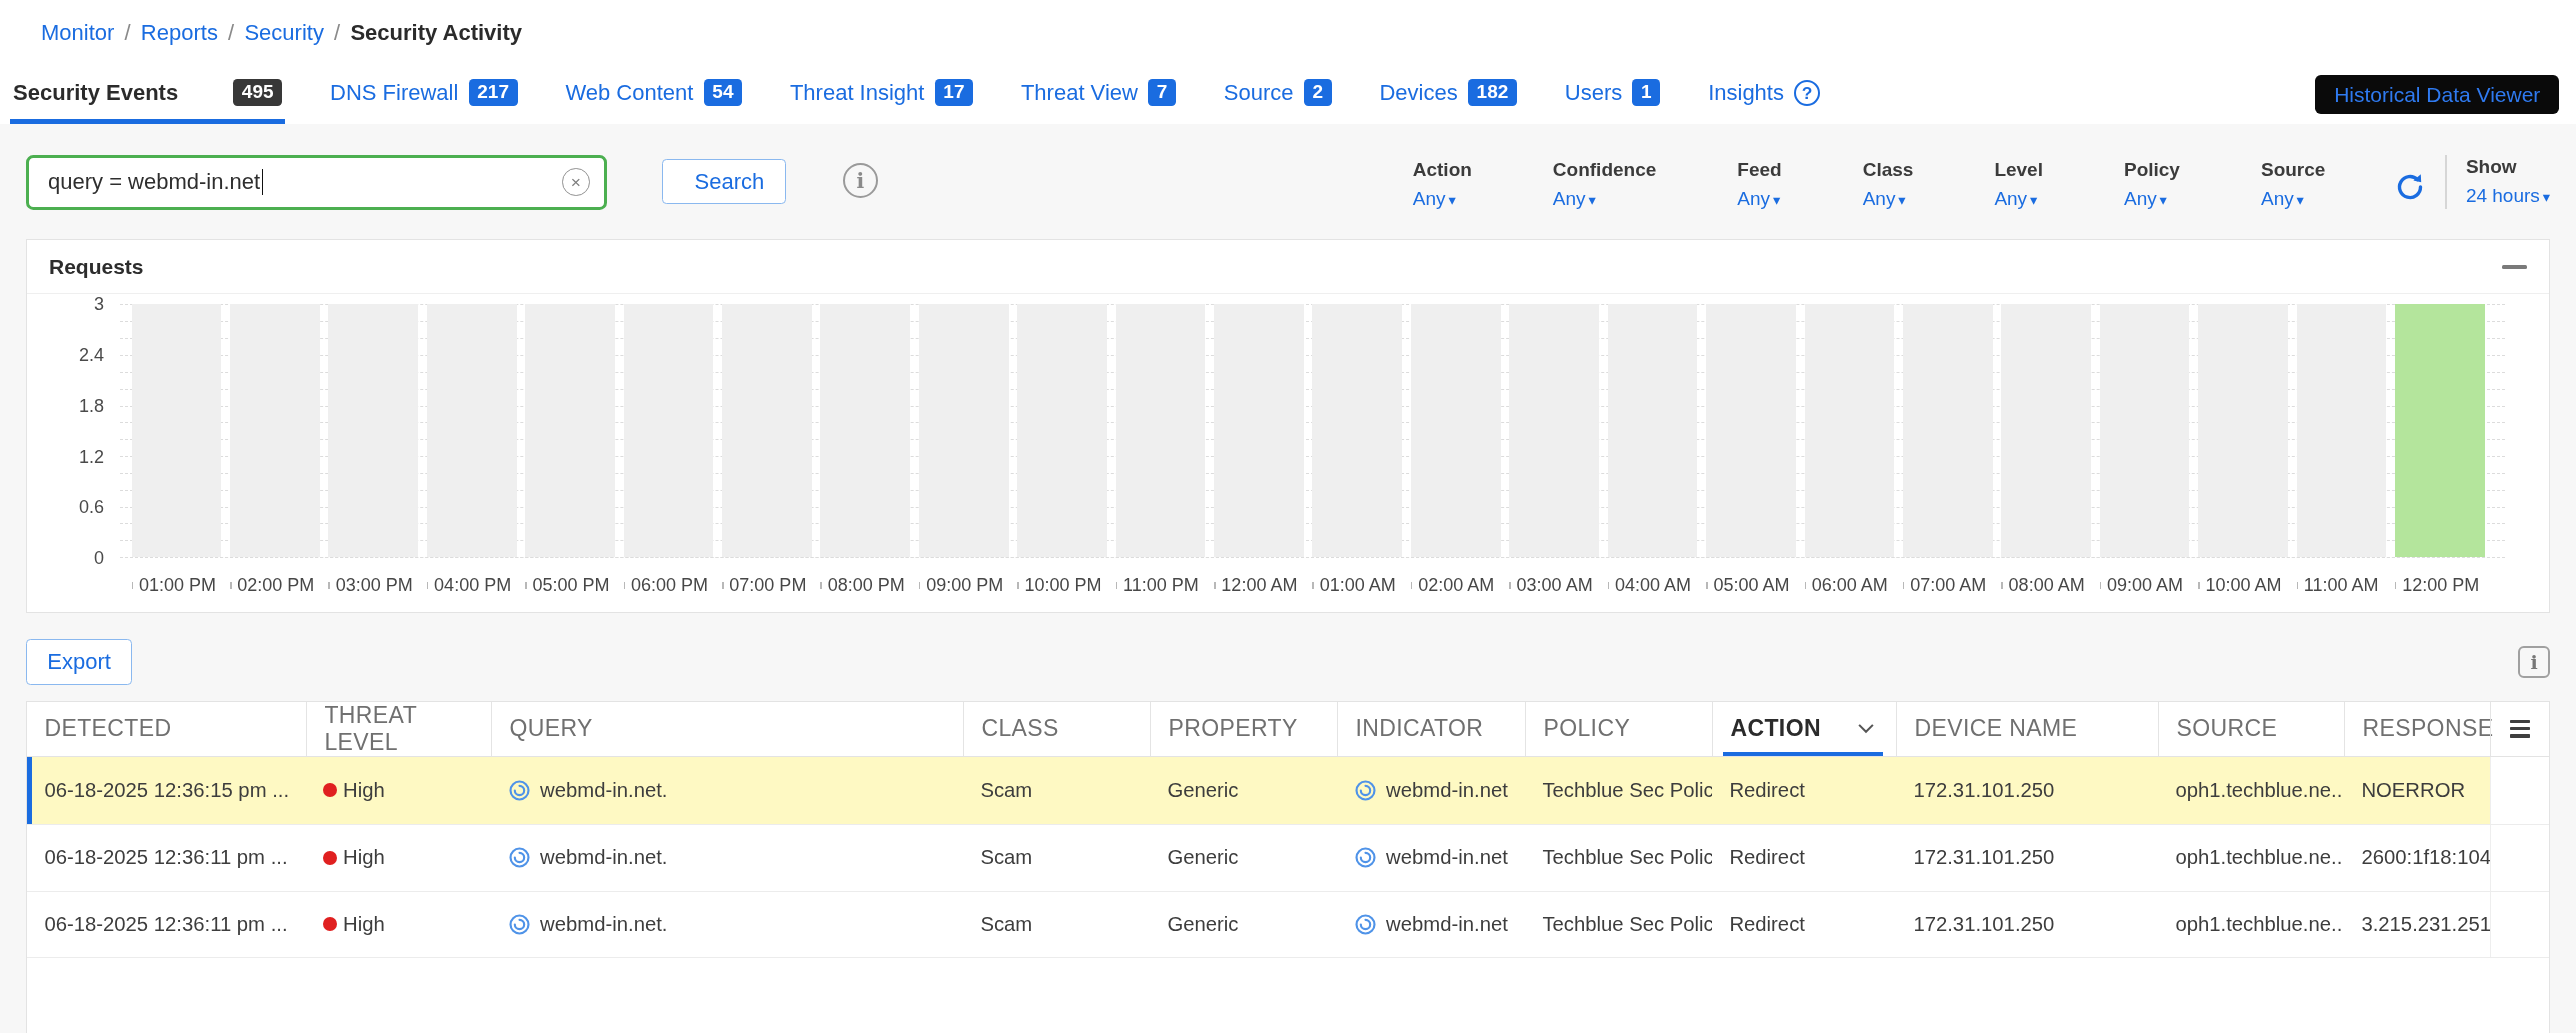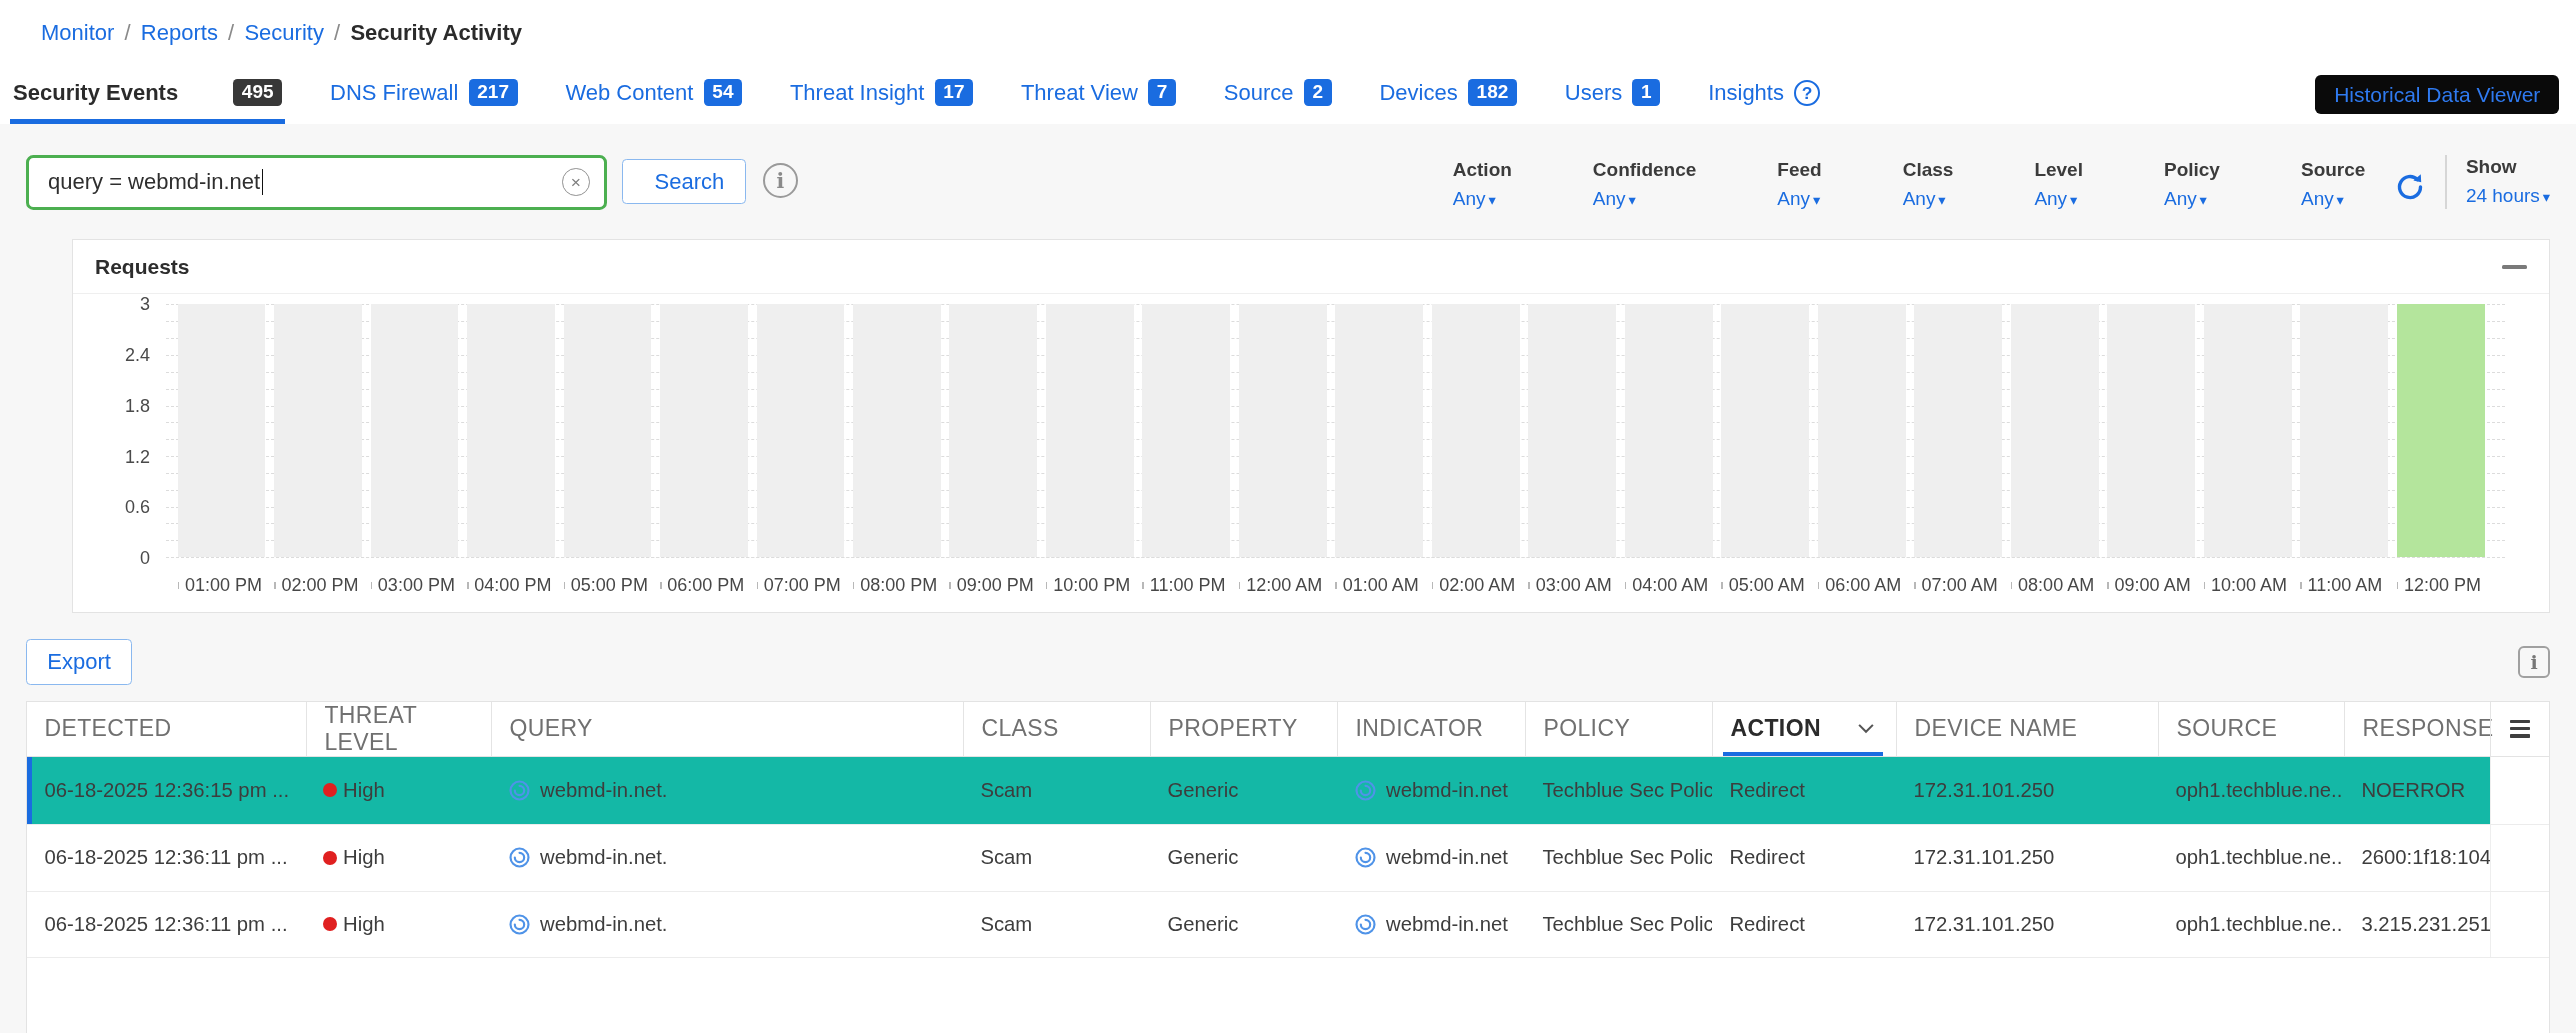--- a/index.html
+++ b/index.html
@@ -23,21 +23,21 @@
   .tab.active .badge { background: #383838; margin-left: 36px; }
   .help-circle { width: 26px; height: 26px; border: 2.2px solid #1a6ce0; border-radius: 50%;
            display: flex; align-items: center; justify-content: center; font-size: 17.4px; font-weight: bold; color: #1a6ce0; }
   .hist-btn { margin-left: auto; margin-bottom: 10.2px; background: #0a0a0a; color: #2f7af0;
            font-size: 21px; padding: 7.3px 19px; border-radius: 5.8px; border: none; cursor: pointer; }
 
   
   .content { background: #f7f7f7; height: 910px; padding: 30.5px 26px 0 26px; overflow: hidden; }
 
   
-  .search-row { display: flex; align-items: flex-start; }
+  .search-row { display: flex; align-items: flex-start; gap: 40px; }
   .search-box { width: 581px; height: 55px; background: #fff; border: 3.6px solid #4caf50;
            border-radius: 7.3px; display: flex; align-items: center; padding: 0 14.5px 0 19px; position: relative; }
   .search-text { font-size: 22px; color: #2e2e2e; white-space: nowrap; overflow: hidden; }
   .caret-bar { display: inline-block; width: 1.5px; height: 26px; background: #111; margin-left: 1.5px; vertical-align: middle; }
   .clear-icon { margin-left: auto; width: 27.6px; height: 27.6px; border: 1.5px solid #919191; border-radius: 50%;
            color: #7e7e7e; font-size: 17.4px; display: flex; align-items: center; justify-content: center; cursor: pointer; }
   .btn-outline { background: #fff; border: 1.5px solid #8ab8ef; color: #1a6ce0; font-size: 22px;
            border-radius: 4.4px; padding: 8.7px 20.3px; cursor: pointer; font-family: inherit; }
   .search-btn { margin-left: 14.5px; margin-top: 4.4px; padding-left: 32px; }
   .info-circle { margin-left: 17.4px; margin-top: 8.7px; width: 35px; height: 35px; border: 2.2px solid #9a9a9a;
@@ -48,21 +48,21 @@
   .filter { display: flex; flex-direction: column; gap: 7.3px; }
   .filter-label { font-size: 19px; font-weight: bold; color: #3b3b3b; }
   .filter-value { font-size: 19px; color: #1a6ce0; cursor: pointer; white-space: nowrap; }
   .filter-value .caret { font-size: 14.5px; margin-left: 2.9px; }
   .right-cluster { display: flex; align-items: center; gap: 19px; margin-left: 29px; }
   .refresh-icon { width: 32px; height: 32px; cursor: pointer; margin-top: 10.2px; }
   .vdivider { width: 1.5px; height: 54px; background: #d6d6d6; }
 
   
   .panel { background: #fff; border: 0.7px solid #e3e3e3; }
-  .requests-panel { margin-top: 29px; height: 374px; position: relative; margin-left: 46px; }
+  .requests-panel { margin-top: 29px; height: 374px; position: relative; }
   .panel-header { height: 54px; display: flex; align-items: center; justify-content: space-between;
            padding: 0 22px; border-bottom: 0.7px solid #efefef; }
   .panel-title { font-size: 21px; font-weight: bold; color: #2d2d2d; }
   .collapse-icon { width: 25px; height: 3.6px; background: #7a7a7a; border-radius: 1.5px; cursor: pointer; }
 
   .chart { position: relative; height: 312px; margin-top: 2.9px; }
   .yticks { position: absolute; left: 22px; width: 55px; top: 7.3px; bottom: 51px;
            display: flex; flex-direction: column; justify-content: space-between; align-items: flex-end; }
   .yticks span { font-size: 18px; color: #4a4a4a; line-height: 0; }
   .plot { position: absolute; left: 93px; right: 44px; top: 7.3px; bottom: 51px;
@@ -97,21 +97,21 @@
   .th.menu-col { justify-content: center; padding-left: 0; }
   .menu-icon { display: flex; flex-direction: column; gap: 3.6px; cursor: pointer; }
   .menu-icon div { width: 20.3px; height: 3.6px; background: #3f3f3f; border-radius: 0.7px; }
 
   .trow { height: 67px; position: relative; cursor: pointer; }
   .trow + .trow { border-top: 0.7px solid #ececec; }
   .trow:last-of-type { border-bottom: 0.7px solid #ececec; }
   .td { display: flex; align-items: center; padding-left: 17.4px; font-size: 20.3px; color: #3d3d3d;
         white-space: nowrap; overflow: hidden; }
   .td.menu-cell { border-left: 0.7px solid #eee; }
-  .trow.selected .td { background: #14b8a6; }
+  .trow.selected .td { background: #fef9c3; }
   .trow.selected .td.menu-cell { background: #fff; }
   .sel-bar { display: none; position: absolute; left: 0; top: 0; bottom: 0; width: 5.1px; background: #1a6ce0; z-index: 2; }
   .trow.selected .sel-bar { display: block; }
   .dot { width: 13.8px; height: 13.8px; border-radius: 50%; background: #e02020; margin-right: 5.8px; flex: none; }
   .swirl { width: 23px; height: 23px; margin-right: 8.7px; flex: none; }
 </style>
 </head>
 <body>
 
 <div class="topbar">

